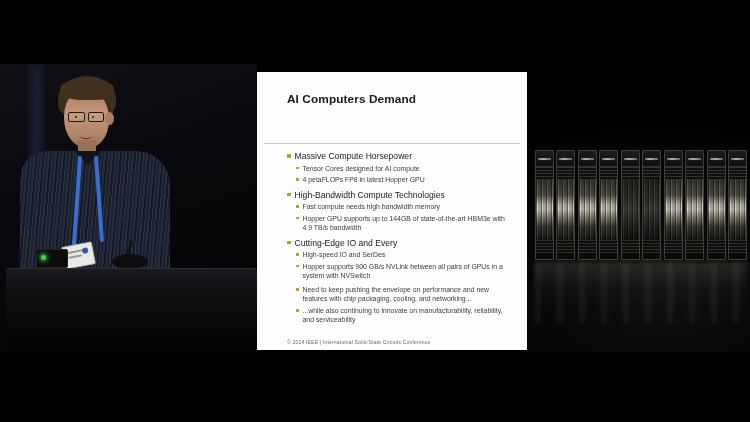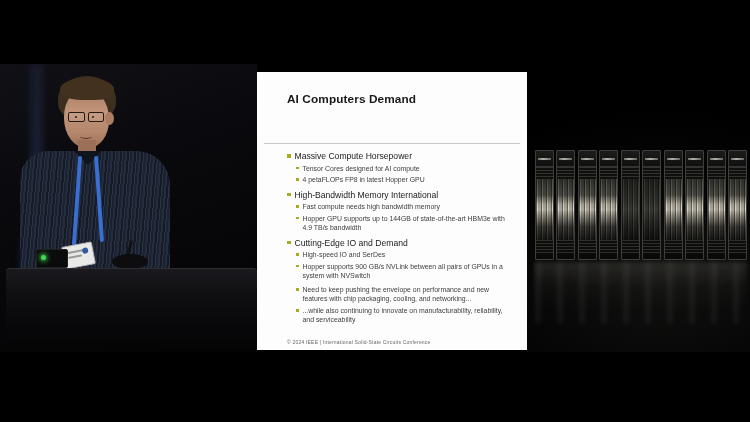--- a/index.html
+++ b/index.html
@@ -165,38 +165,38 @@
 
   <div class="sub">
     <span class="sub-bullet"></span>
     <span class="sub-text">4 petaFLOPs FP8 in latest Hopper GPU</span>
   </div>
 </div>
 
   <div class="section">
     <div class="sec-head">
       <span class="head-bullet"></span>
-      <span class="sec-title">High-Bandwidth Memory International</span>
+      <span class="sec-title">High-Bandwidth Compute Technologies</span>
     </div>
 
   <div class="sub">
     <span class="sub-bullet"></span>
     <span class="sub-text">Fast compute needs high bandwidth memory</span>
   </div>
 
   <div class="sub">
     <span class="sub-bullet"></span>
     <span class="sub-text">Hopper GPU supports up to 144GB of state-of-the-art HBM3e with 4.9 TB/s bandwidth</span>
   </div>
 </div>
 
   <div class="section">
     <div class="sec-head">
       <span class="head-bullet"></span>
-      <span class="sec-title">Cutting-Edge IO and Demand</span>
+      <span class="sec-title">Cutting-Edge IO and Every</span>
     </div>
 
   <div class="sub">
     <span class="sub-bullet"></span>
     <span class="sub-text">High-speed IO and SerDes</span>
   </div>
 
   <div class="sub">
     <span class="sub-bullet"></span>
     <span class="sub-text">Hopper supports 900 GB/s NVLink between all pairs of GPUs in a system with NVSwitch</span>

